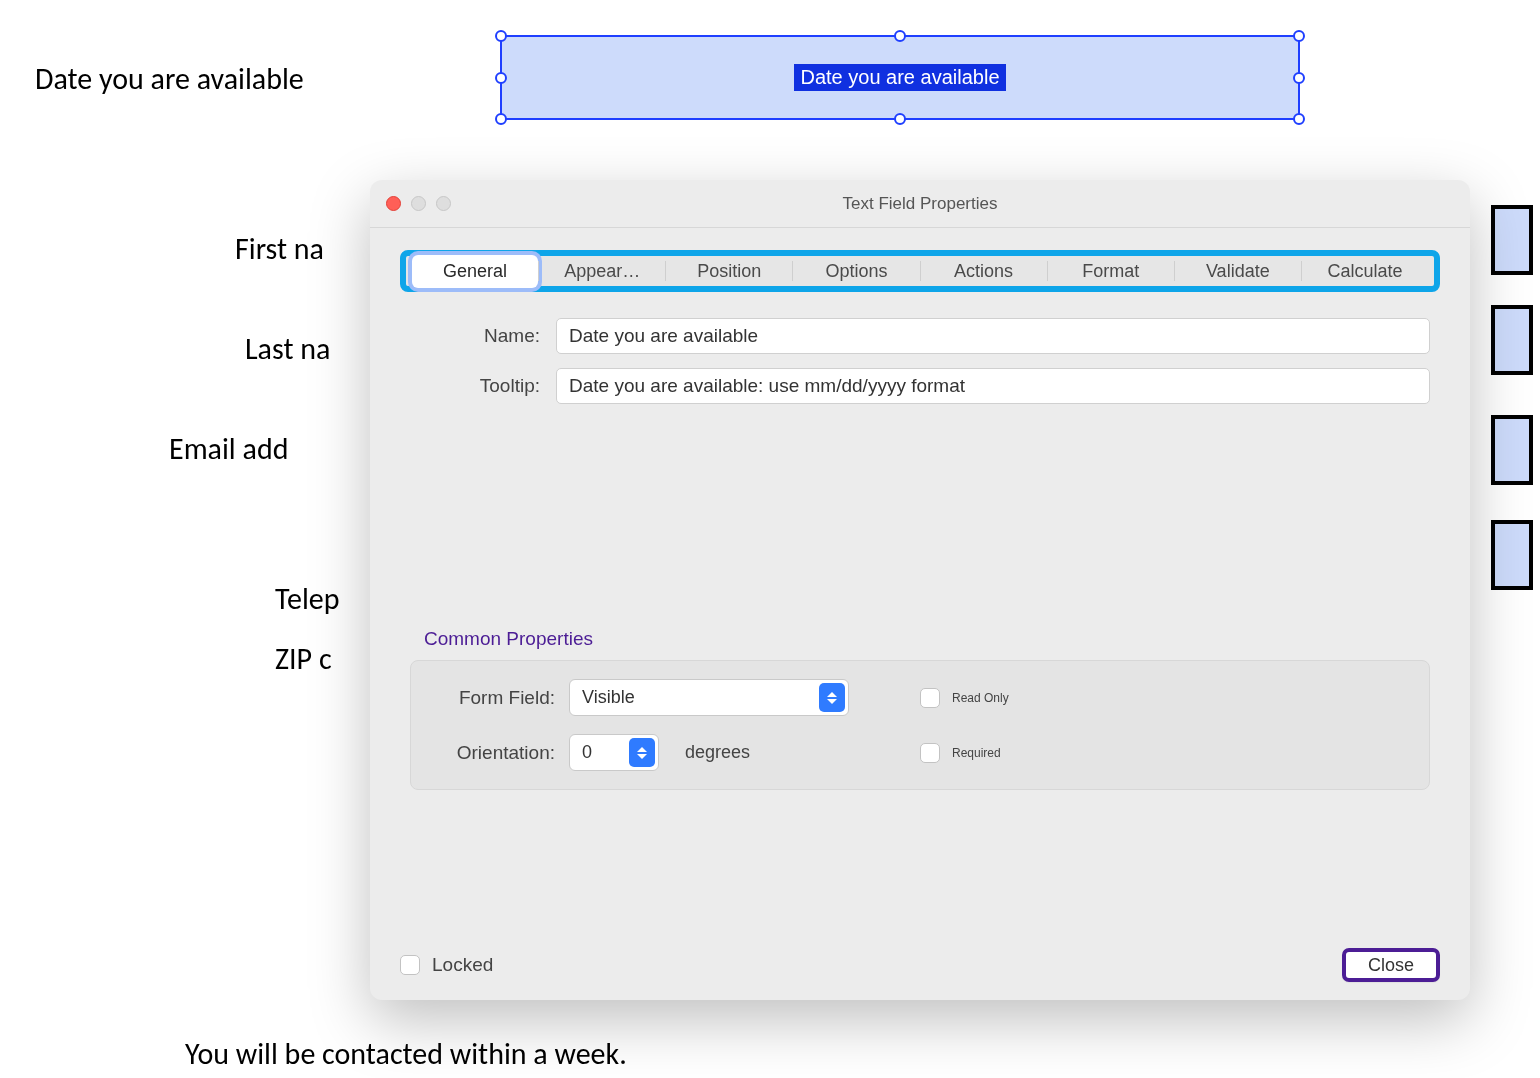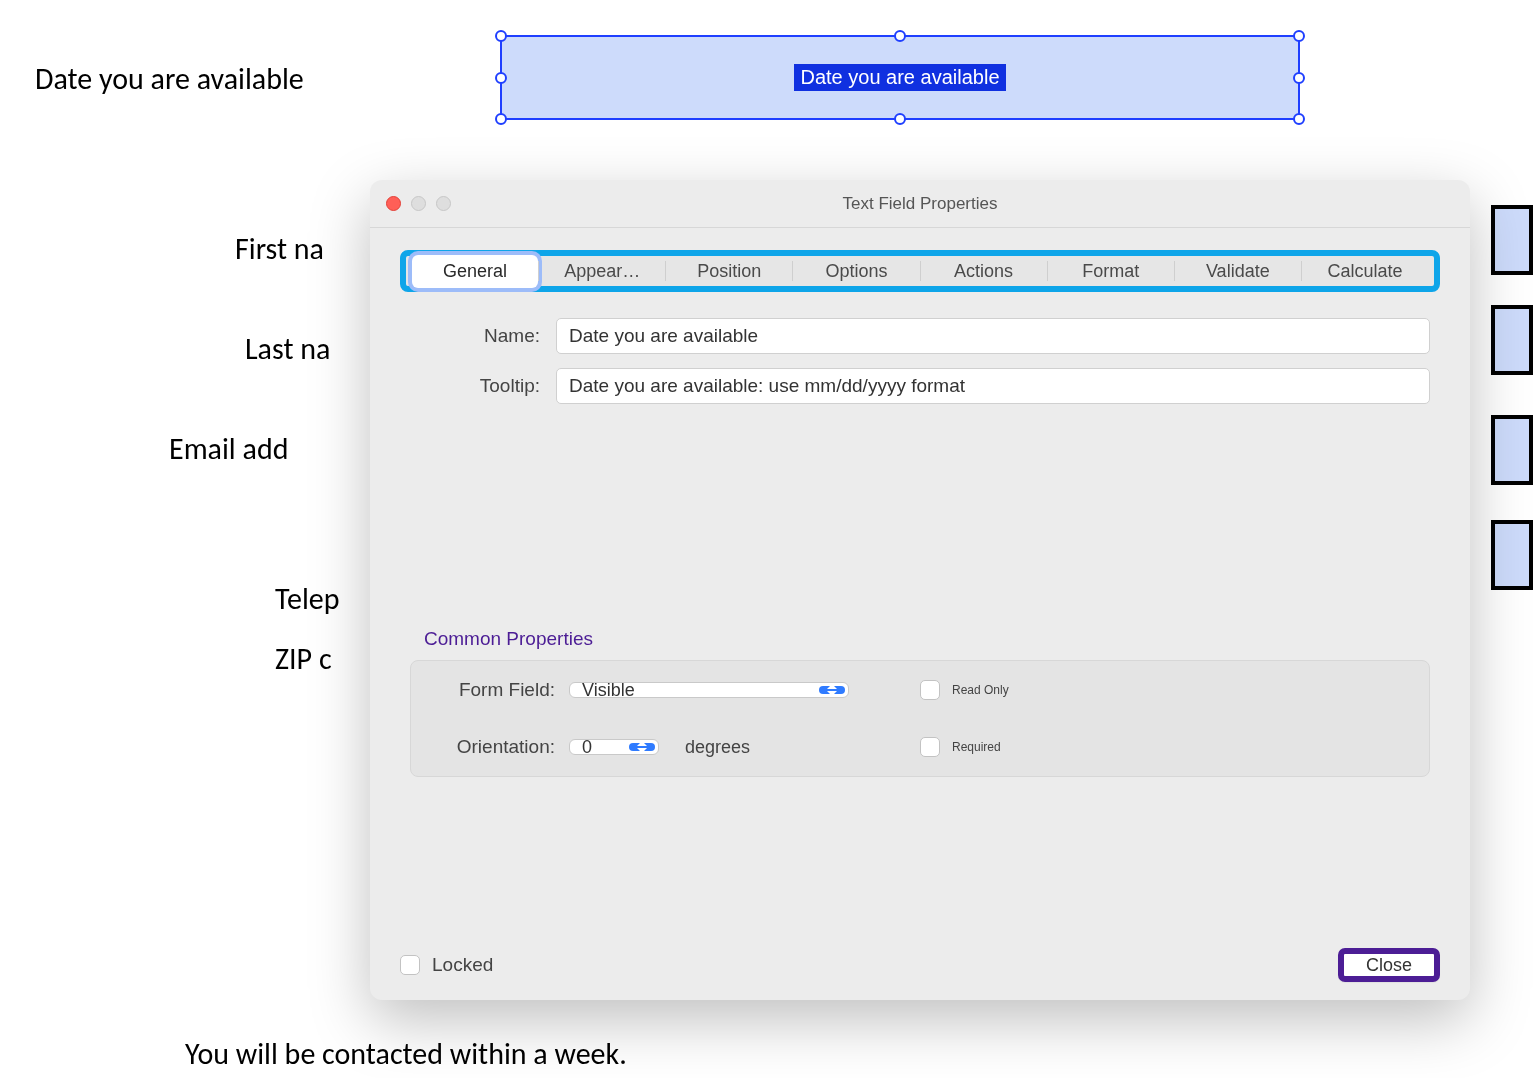--- a/index.html
+++ b/index.html
@@ -131,31 +131,31 @@
 
   .common-block { margin: 210px 40px 0 40px; }
   .common-title { font-size: 19px; color: #4c1d95; margin: 0 0 10px 14px; }
   .common-panel {
     background: #e4e4e4;
     border: 1px solid #d7d7d7;
     border-radius: 8px;
     padding: 18px 24px;
     display: grid;
     grid-template-columns: 1fr 1fr;
-    row-gap: 35px;
+    row-gap: 18px;
     align-items: center;
   }
   .cp-left { display: flex; align-items: center; gap: 14px; }
   .cp-label { font-size: 19px; color: #444; width: 120px; text-align: right; }
   .mac-select {
     position: relative;
     background: #fff;
     border: 1px solid #c9c9c9;
     border-radius: 6px;
-    height: 16px;
+    height: 37px;
     display: flex; align-items: center;
     padding: 0 36px 0 12px;
     font-size: 18px; color: #333;
     min-width: 90px;
   }
   .mac-select.wide { min-width: 280px; }
   .mac-select .chev {
     position: absolute; right: 3px; top: 3px; bottom: 3px;
     width: 26px;
     background: #2f7bff;
@@ -185,21 +185,21 @@
   .footer {
     position: absolute;
     left: 0; right: 0; bottom: 0;
     height: 70px;
     display: flex; align-items: center; justify-content: space-between;
     padding: 0 30px;
   }
   .locked-wrap { display: flex; align-items: center; gap: 12px; font-size: 19px; color: #444; }
   .close-btn {
     background: #fff;
-    border: 6px solid #4c1d95;
+    border: 4px solid #4c1d95;
     border-radius: 7px;
     height: 34px; padding: 0 22px;
     font-size: 18px; color: #333;
     box-shadow: 0 1px 1px rgba(0,0,0,.05);
   }
 </style>
 </head>
 <body>
 
 <div class="pdf-layer">

